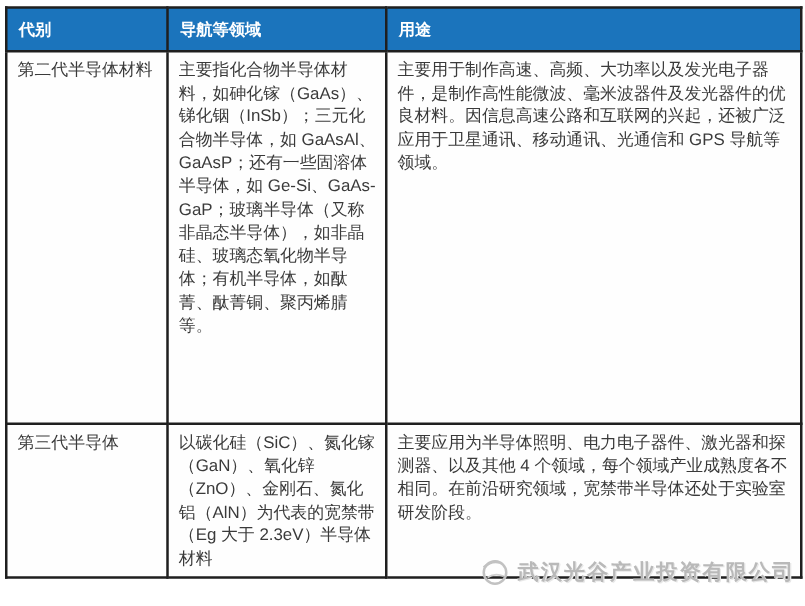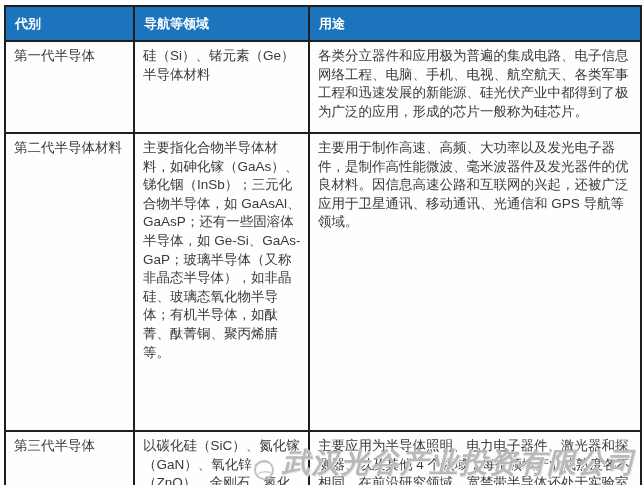--- a/index.html
+++ b/index.html
@@ -44,30 +44,29 @@
   }
   td.gen{white-space:nowrap;}
   tr.r1 td{height:92px;}
   tr.r2 td{height:298px;}
   tr.r3 td{height:112px;}
   .watermark{
     position:absolute;
     right:8px;
     top:444px;
     display:flex;
-    align-items:flex-end;
+    align-items:center;
     gap:5px;
     color:#b9b9b9;
-    font-size:28px;
+    font-size:17px;
     font-weight:bold;
     letter-spacing:1.5px;
     text-shadow:1px 1px 0 #e8e8e8;
     pointer-events:none;
     white-space:nowrap;
-    font-style:italic;
   }
   .watermark svg{display:block;}
 </style>
 </head>
 <body>
 
 <div class="table-wrap">
   <table class="semi-table">
     <colgroup>
         <col class="c1">
@@ -75,25 +74,20 @@
         <col class="c3">
       </colgroup>
     <thead>
       <tr>
         <th>代别</th>
         <th>导航等领域</th>
         <th>用途</th>
       </tr>
     </thead>
     <tbody>
-      <tr class="r1">
-        <td class="gen">第一代半导体</td>
-        <td>硅（Si）、锗元素（Ge）半导体材料</td>
-        <td>各类分立器件和应用极为普遍的集成电路、电子信息网络工程、电脑、手机、电视、航空航天、各类军事工程和迅速发展的新能源、硅光伏产业中都得到了极为广泛的应用，形成的芯片一般称为硅芯片。</td>
-      </tr>
       <tr class="r2">
         <td class="gen">第二代半导体材料</td>
         <td>主要指化合物半导体材料，如砷化镓（GaAs）、锑化铟（InSb）；三元化合物半导体，如 GaAsAl、GaAsP；还有一些固溶体半导体，如 Ge-Si、GaAs-GaP；玻璃半导体（又称非晶态半导体），如非晶硅、玻璃态氧化物半导体；有机半导体，如酞菁、酞菁铜、聚丙烯腈等。</td>
         <td>主要用于制作高速、高频、大功率以及发光电子器件，是制作高性能微波、毫米波器件及发光器件的优良材料。因信息高速公路和互联网的兴起，还被广泛应用于卫星通讯、移动通讯、光通信和 GPS 导航等领域。</td>
       </tr>
       <tr class="r3">
         <td class="gen">第三代半导体</td>
         <td>以碳化硅（SiC）、氮化镓（GaN）、氧化锌（ZnO）、金刚石、氮化铝（AlN）为代表的宽禁带（Eg 大于 2.3eV）半导体材料</td>
         <td>主要应用为半导体照明、电力电子器件、激光器和探测器、以及其他 4 个领域，每个领域产业成熟度各不相同。在前沿研究领域，宽禁带半导体还处于实验室研发阶段。</td>
       </tr>

